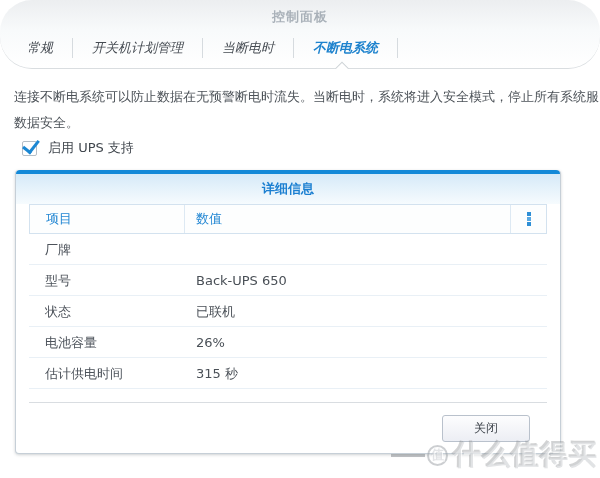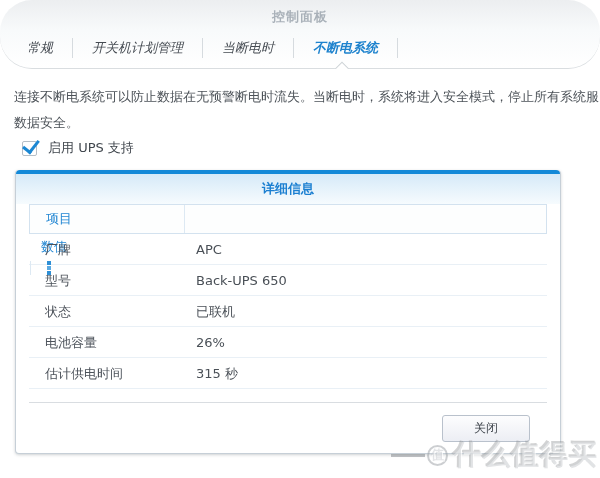--- a/index.html
+++ b/index.html
@@ -35,21 +35,21 @@
   
   .panel { position:absolute; top:170px; left:15px; width:546px; height:284px;
     background:#fff; border:1px solid #c6cfd7; border-top:none; border-radius:4px;
     box-shadow:0 1px 3px rgba(60,70,80,.25); }
   .panel-topbar { height:4px; background:#1389d8; border-radius:4px 4px 0 0; }
   .panel-header { height:30px; line-height:30px; text-align:center; font-weight:bold; color:#1b7fd1;
     background:linear-gradient(180deg,#d6eaf8 0%,#f6fbfe 100%); }
 
   .tbl { margin:0 13px; }
   .thead { display:flex; height:30px; line-height:28px; color:#2387d3;
-    border:1px solid #d3e2ef; background:#fdfefe;flex-direction:column; }
+    border:1px solid #d3e2ef; background:#fdfefe; }
   .th-item { width:155px; padding-left:16px; border-right:1px solid #dde9f3; }
   .th-value { flex:1; padding-left:11px; }
   .th-actions { width:36px; border-left:1px solid #dde9f3; display:flex; align-items:center; justify-content:center; cursor:pointer; }
   .kebab-dot { width:4px; height:4px; background:#2e8fd6; box-shadow:0 5px 0 #5aa9e2, 0 10px 0 #2e8fd6; margin-bottom:10px; }
 
   .tr { display:flex; height:31px; line-height:31px; border-bottom:1px solid #e9f0f6; }
   .td-item { width:156px; padding-left:16px; color:#4c525a; }
   .td-value { flex:1; padding-left:11px; color:#4a5057; }
 
   .footer-sep { margin:13px 13px 0 13px; border-top:1px solid #d9dde1; }
@@ -106,21 +106,20 @@
       <div class="thead">
         <div class="th-item">项目</div>
         <div class="th-value">数值</div>
         <div class="th-actions">
           <span class="kebab-dot"></span>
         </div>
       </div>
 
       <div class="tr">
         <div class="td-item">厂牌</div>
-        <div class="td-value">APC</div>
       </div>
       <div class="tr">
         <div class="td-item">型号</div>
         <div class="td-value">Back-UPS 650</div>
       </div>
       <div class="tr">
         <div class="td-item">状态</div>
         <div class="td-value">已联机</div>
       </div>
       <div class="tr">

